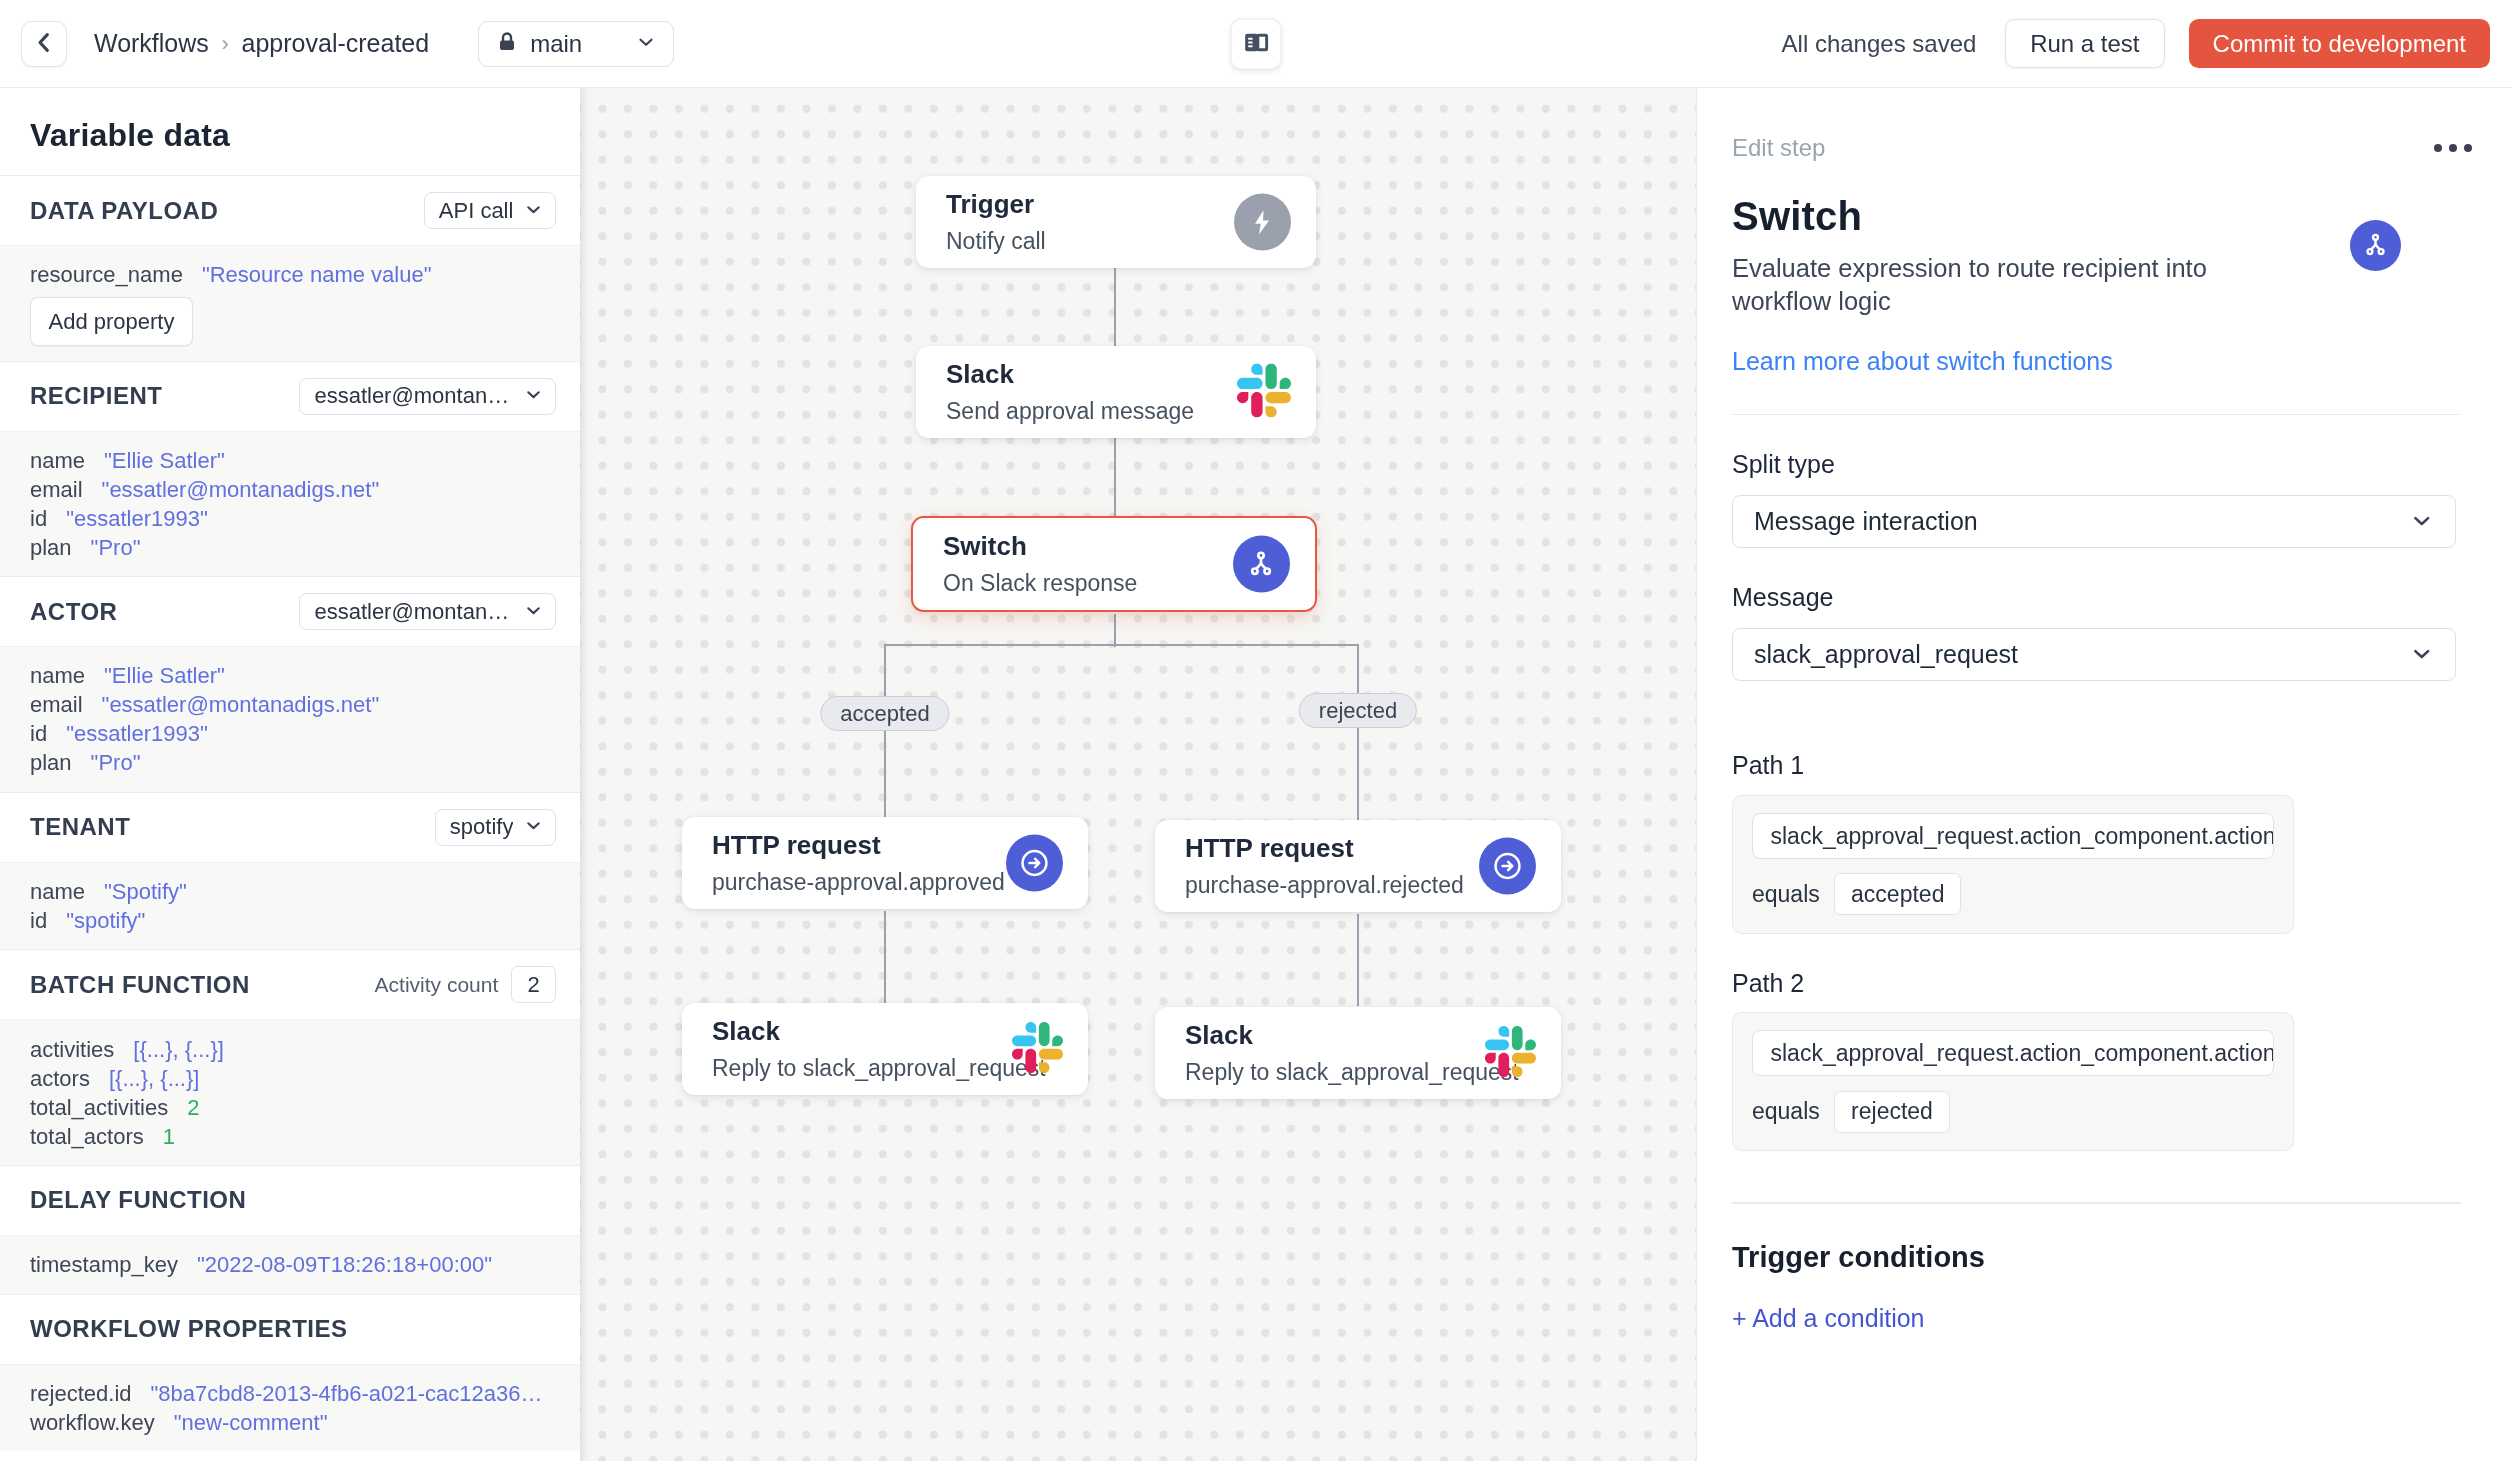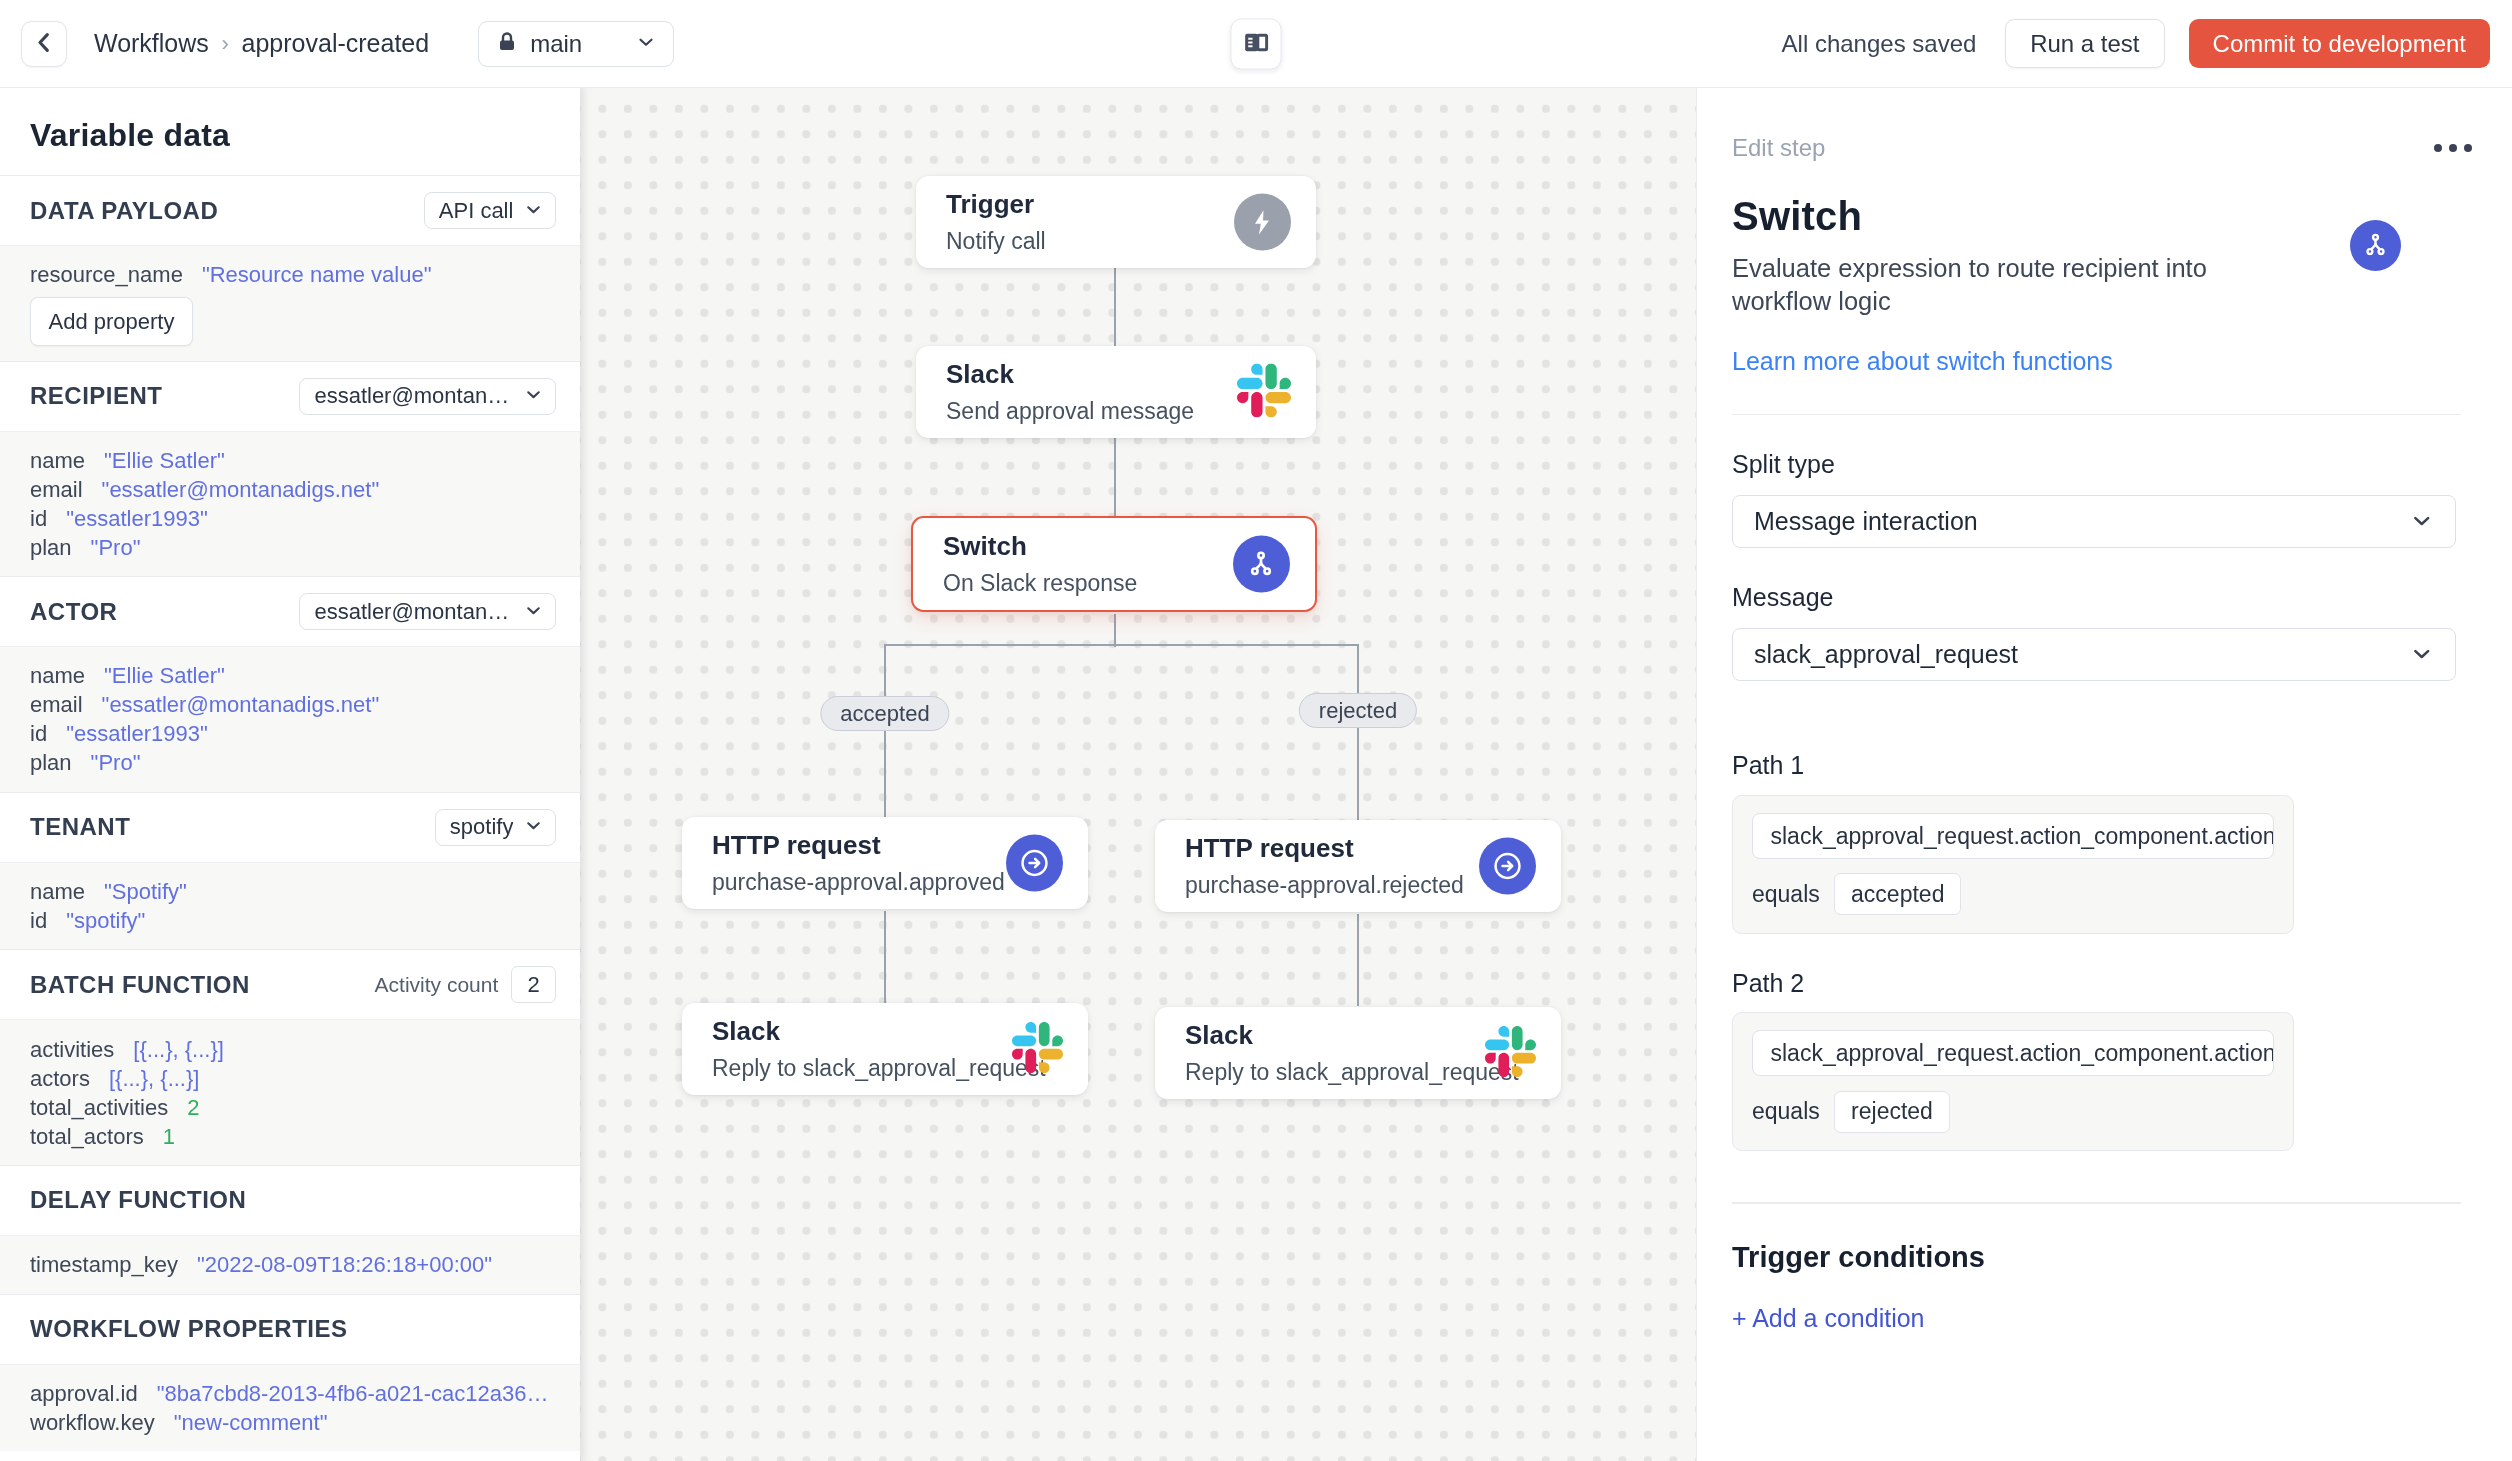--- a/index.html
+++ b/index.html
@@ -362,21 +362,21 @@
         </div>
     </div>
   </section>
 
   <section>
     <div class="vsec-head">
       <span class="vsec-title">WORKFLOW PROPERTIES</span>
     </div>
     <div class="vsec-body" style="border-bottom:none;">
       <div class="kv">
-          <span class="k">approval.id</span>
+          <span class="k">rejected.id</span>
           <span class="v">"8ba7cbd8-2013-4fb6-a021-cac12a36cc07"</span>
         </div>
       <div class="kv">
           <span class="k">workflow.key</span>
           <span class="v">"new-comment"</span>
         </div>
     </div>
   </section>
 </aside>
 

